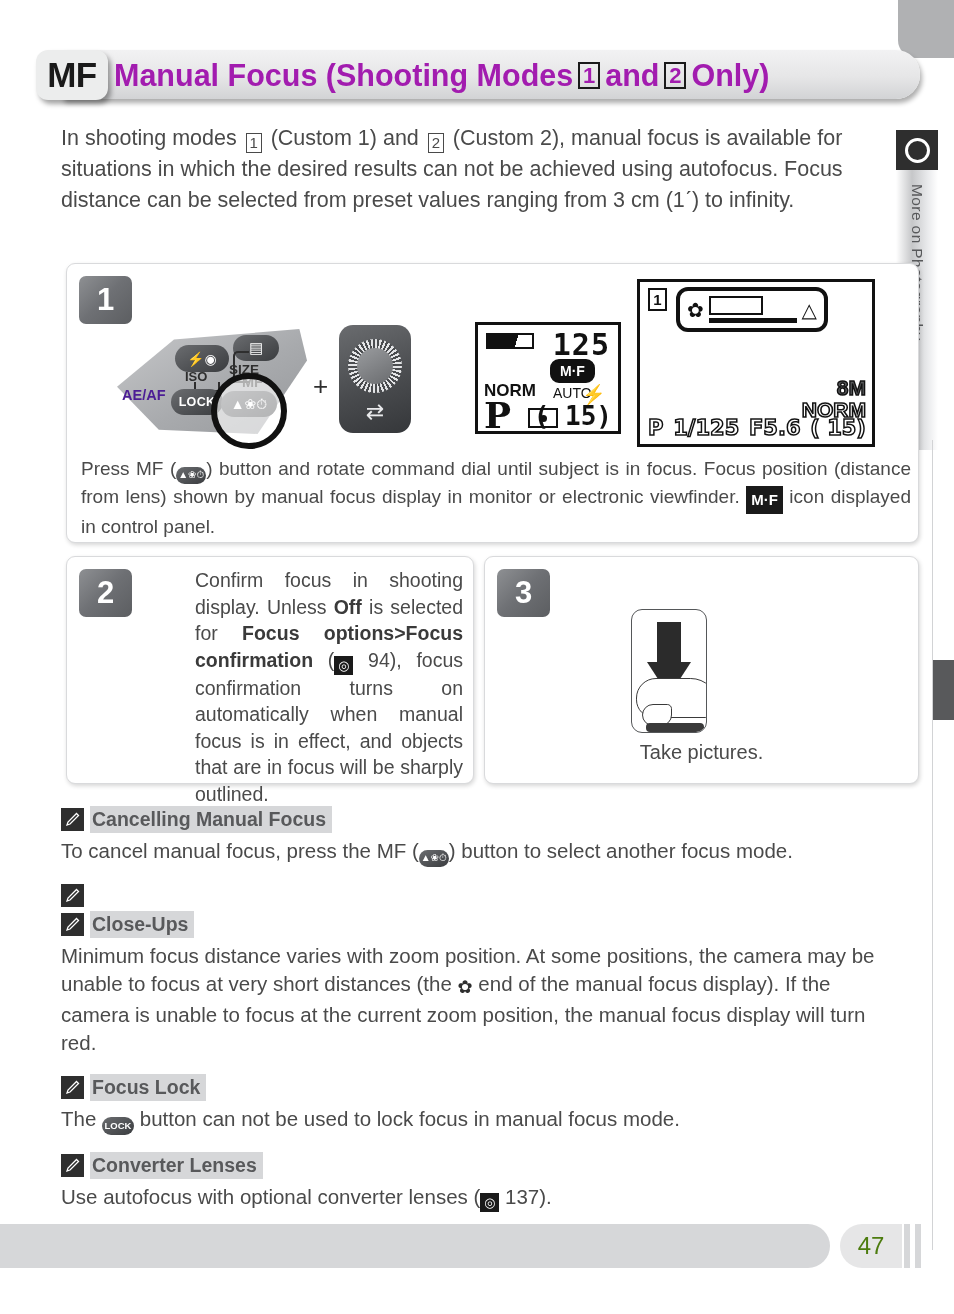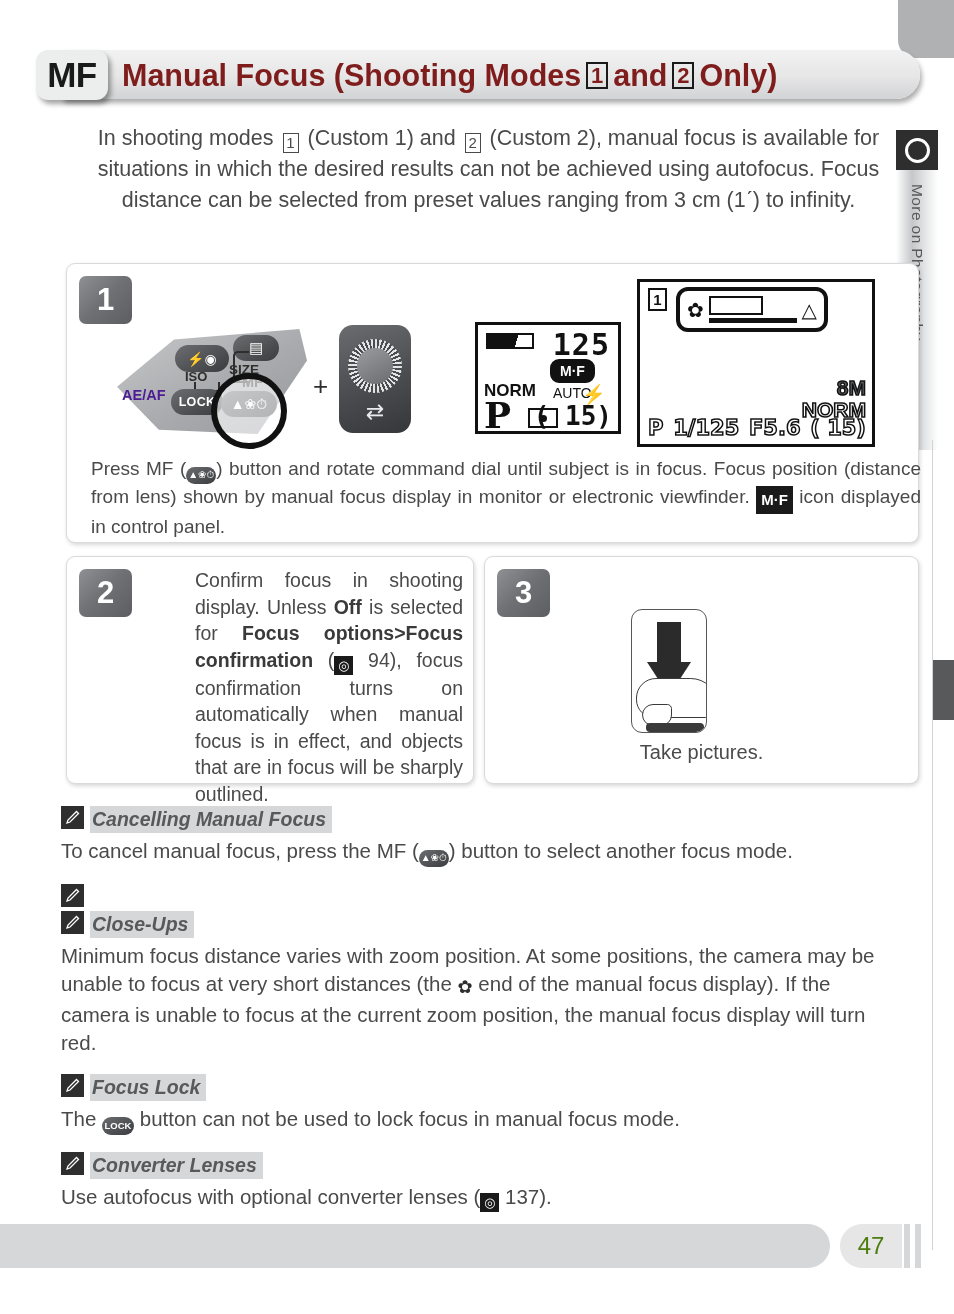--- a/index.html
+++ b/index.html
@@ -90,24 +90,24 @@
     box-shadow: 3px 4px 5px rgba(0,0,0,0.36);
     display: flex; align-items: center; justify-content: center;
     z-index: 3;
   }
   .heading-badge span {
     font-size: 35px; font-weight: bold; color: #1a1a1a;
     letter-spacing: -0.5px;
   }
   .heading-text {
     position: absolute;
-    left: 86px; top: 2px;
+    left: 78px; top: 2px;
     height: 47px;
     display: flex; align-items: center;
-    font-size: 30.5px; font-weight: bold; color: #7f1d1d;
+    font-size: 30.5px; font-weight: bold; color: #a21caf;
     white-space: nowrap;
     z-index: 2;
   }
 
   
   .modebox {
     display: inline-flex; align-items: center; justify-content: center;
     border: 2px solid #1a1a1a;
     width: 22px; height: 27px;
     font-size: 22px; font-weight: bold; line-height: 1;
@@ -122,21 +122,20 @@
   }
 
   
   .intro {
     position: absolute;
     top: 123px; left: 61px;
     width: 855px;
     font-size: 21.5px;
     line-height: 31px;
     color: #4a4a4a;
-    text-align: center;
   }
 
   
   .panel {
     position: absolute;
     background: #ffffff;
     border: 1.6px solid #d9dadc;
     border-radius: 9px;
     box-shadow: 1px 2px 4px rgba(0,0,0,0.16);
   }
@@ -320,21 +319,21 @@
   }
   .mon-status {
     position: absolute; left: 8px; bottom: 4px; right: 6px;
     font-size: 21px; font-weight: bold; color: #ffffff;
     -webkit-text-stroke: 1.5px #111111;
     display: flex; justify-content: space-between; align-items: baseline;
     font-family: "DejaVu Sans", sans-serif;
   }
 
   .panel-1-caption {
-    position: absolute; left: 24px; top: 192px;
+    position: absolute; left: 14px; top: 192px;
     width: 830px;
     font-size: 19px; line-height: 26px;
     text-align: justify;
     color: #4a4a4a;
   }
 
   
   .panel-2 { top: 556px; left: 66px; width: 408px; height: 228px; }
   .panel-3 { top: 556px; left: 484px; width: 435px; height: 228px; }
 
@@ -398,23 +397,22 @@
     font-size: 20px; color: #4a4a4a;
   }
 
   
   .notes {
     position: absolute;
     top: 806px; left: 61px;
     width: 840px;
   }
   .note-head {
-    display: flex; 
+    display: flex; align-items: center;
     margin-bottom: 4px;
-    font-style: italic;
   }
   .pencil-icon {
     width: 23px; height: 23px;
     background: #2e2e2e;
     display: flex; align-items: center; justify-content: center;
     flex: 0 0 auto;
     margin-right: 6px;
   }
   .pencil-icon svg { display: block; }
   .note-title {

